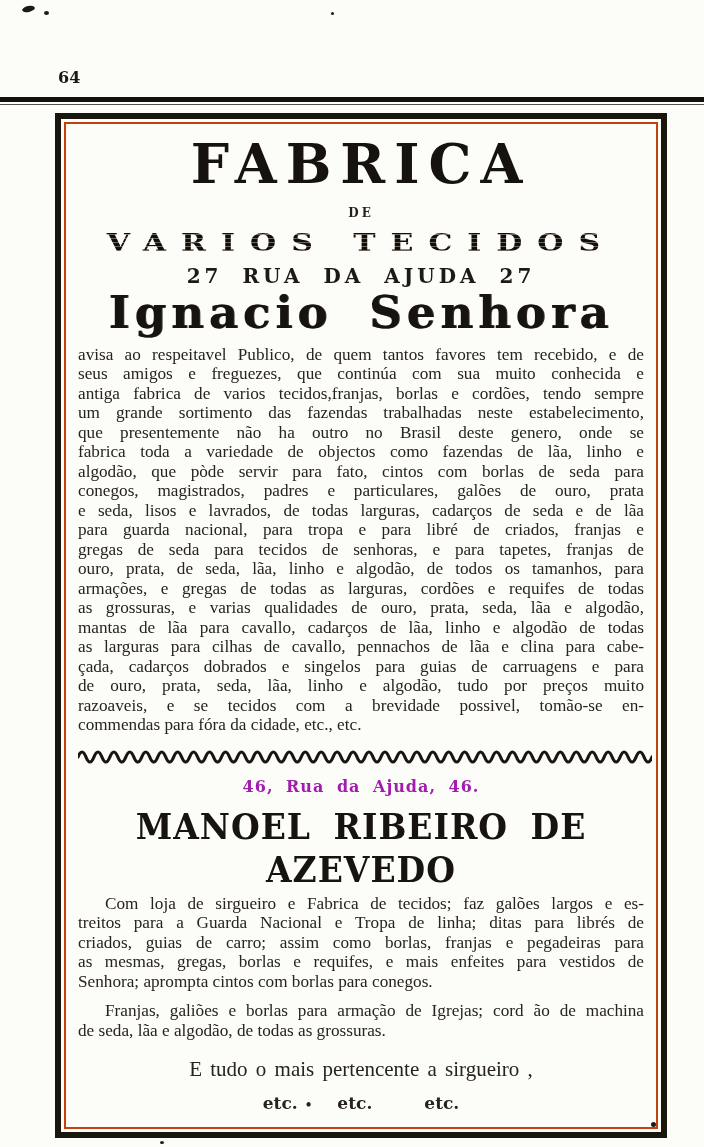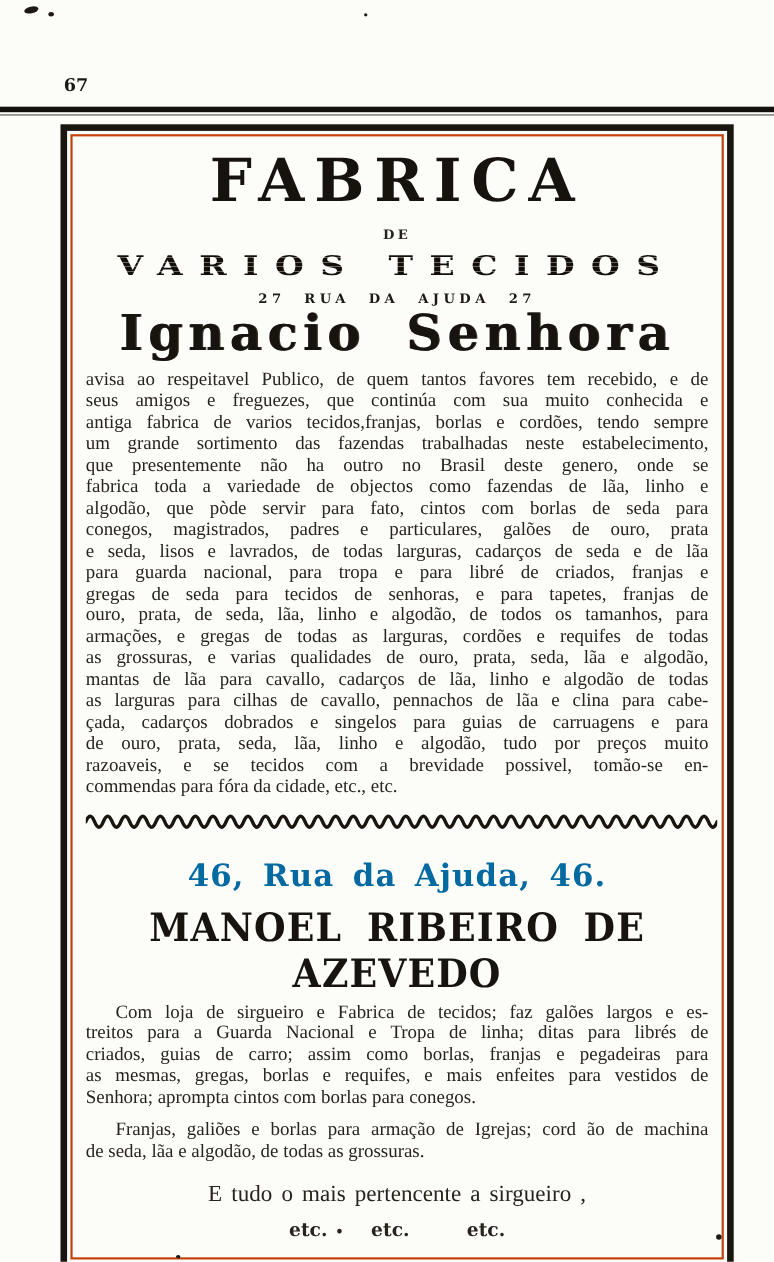--- a/index.html
+++ b/index.html
@@ -67,21 +67,21 @@
   @supports (-webkit-background-clip: text){
     .ornate-title{
       background:repeating-linear-gradient(0deg,#120f0a 0 2px,#6e675d 2px 3px,#120f0a 3px 5px);
       -webkit-background-clip:text;
       -webkit-text-fill-color:transparent;
       text-shadow:none;
     }
   }
   .address-27{
     font-family:"DejaVu Serif", serif;
-    font-weight:700;font-size:12px;letter-spacing:4px;word-spacing:9px;
+    font-weight:700;font-size:20px;letter-spacing:4px;word-spacing:9px;
     margin-top:1px;color:#1d1914;
   }
   .owner-ignacio{
     font-family:"DejaVu Serif", serif;
     font-weight:700;font-size:45px;letter-spacing:5px;word-spacing:16px;
     margin-top:2px;color:#17130e;
     line-height:1.0;
     text-shadow:1px 0 0 #3c362e;
   }
   
@@ -103,22 +103,22 @@
     text-indent:27px;
   }
   
   .wave-divider{
     margin:14px auto 0 auto;
     display:block;width:574px;height:16px;
   }
   
   .address-46{
     font-family:"DejaVu Serif", serif;
-    font-weight:700;font-size:28px;letter-spacing:1px;word-spacing:6px;
-    margin-top:24px;color:#0369a1;
+    font-weight:700;font-size:16px;letter-spacing:1px;word-spacing:6px;
+    margin-top:12px;color:#a21caf;
   }
   .owner-manoel{
     font-family:"DejaVu Serif", serif;
     font-weight:700;font-size:33px;letter-spacing:1px;word-spacing:10px;
     margin-top:10px;color:#17130e;
     transform:scaleY(1.08);transform-origin:top center;
   }
   .closing-line{
     margin-top:17px;
     font-size:21px;word-spacing:3px;
@@ -145,21 +145,21 @@
 </head>
 <body>
 
 <div class="speck a"></div>
 <div class="speck b"></div>
 <div class="speck c"></div>
 <div class="speck d"></div>
 <div class="speck e"></div>
 
 <div class="page-header">
-  <span class="page-number">67</span>
+  <span class="page-number">64</span>
 </div>
 <div class="top-rule"></div>
 
 <div class="ad-box">
 
   <div class="centered fabrica-title">FABRICA</div>
   <div class="centered de-label">DE</div>
   <div class="centered ornate-title">VARIOS TECIDOS</div>
   <div class="centered address-27">27  RUA DA AJUDA  27</div>
   <div class="centered owner-ignacio">Ignacio Senhora</div>

